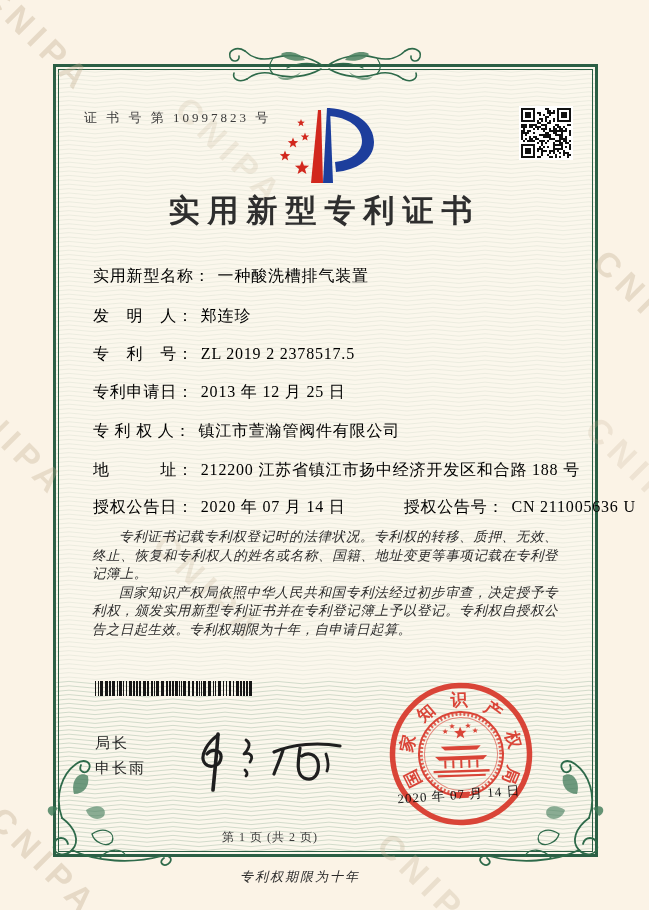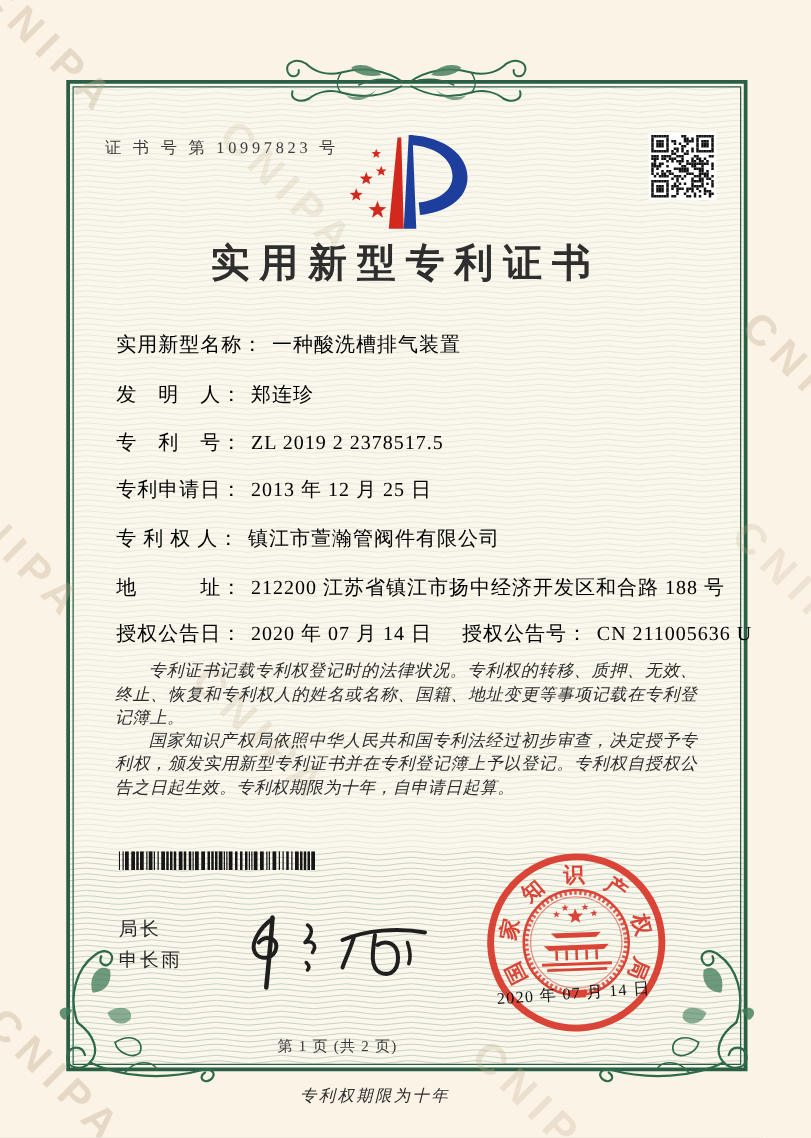--- a/index.html
+++ b/index.html
@@ -23,21 +23,21 @@
     font-size:34px;letter-spacing:7px;color:rgba(193,172,142,0.40);white-space:nowrap;
   }
   #decor{position:absolute;left:0;top:0;z-index:3;pointer-events:none;}
   .content{position:absolute;inset:0;z-index:4;}
   
   .cert-no{position:absolute;left:84px;top:109px;font-size:13px;letter-spacing:3px;color:#3b3b3b;}
   .title{position:absolute;left:0;top:190px;width:649px;text-align:center;
     font-size:31px;font-weight:600;letter-spacing:8px;color:#2e2e2e;}
   .row{position:absolute;left:93px;font-size:16px;color:#000000;letter-spacing:0.8px;white-space:nowrap;font-family:Liberation Serif, serif;}
   .row .val{margin-left:7px;}
-  .row .lbl2{margin-left:24px;}
+  .row .lbl2{margin-left:58px;}
   .body-text{position:absolute;left:92px;top:528px;width:466px;
     font-size:13.5px;line-height:18.6px;color:#2b2b2b;text-align:justify;
     font-style:italic;letter-spacing:0.4px;}
   .body-text p{margin:0;text-indent:2em;}
   .officer{position:absolute;left:95px;font-family:"Liberation Sans","DejaVu Sans",sans-serif;
     font-size:15px;color:#242424;letter-spacing:2px;}
   .seal-date{position:absolute;left:384px;top:786px;width:150px;text-align:center;
     font-size:13px;color:#161616;letter-spacing:1px;transform:rotate(-4deg);white-space:nowrap;}
   .page-num{position:absolute;left:0;top:829px;width:540px;text-align:center;
     font-size:12px;color:#3a3a3a;letter-spacing:1px;}

